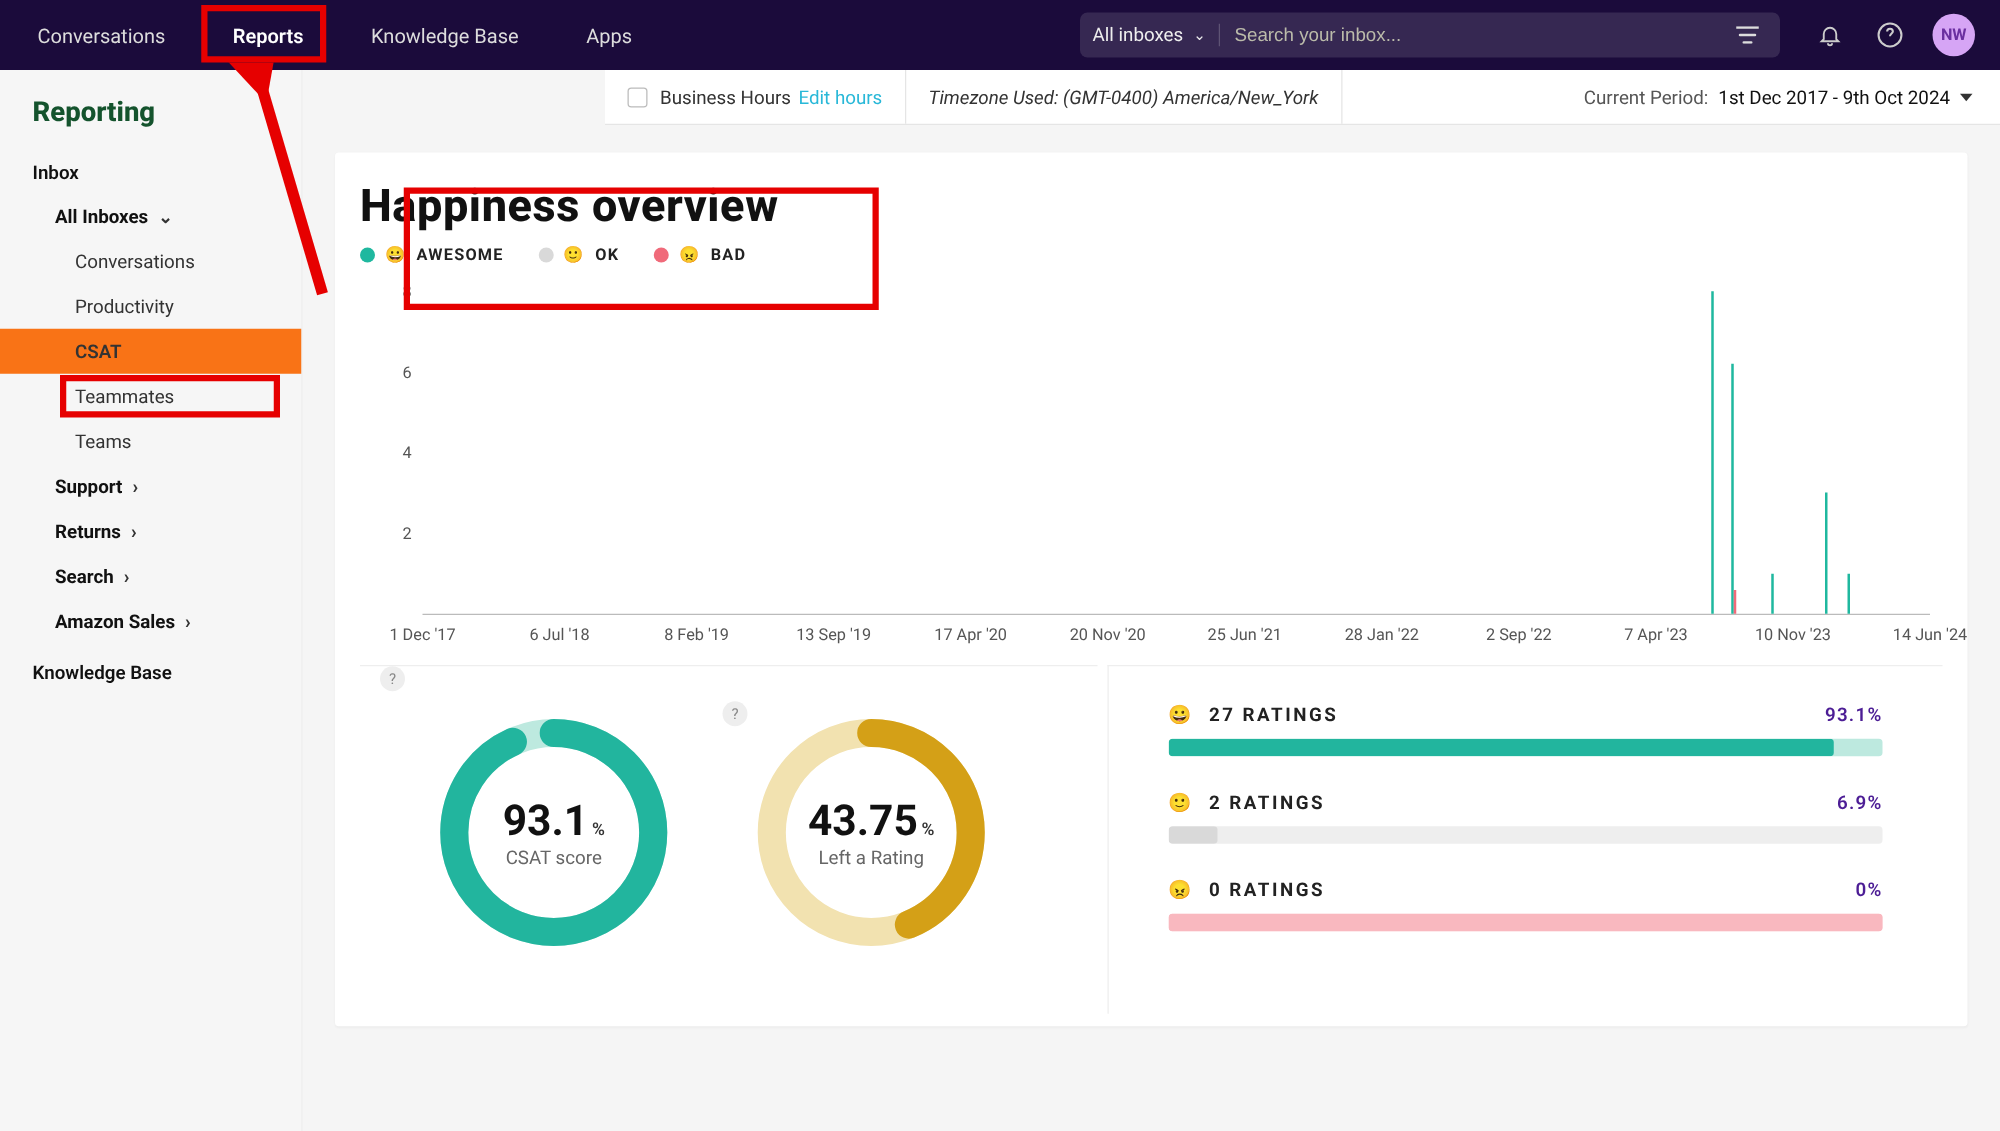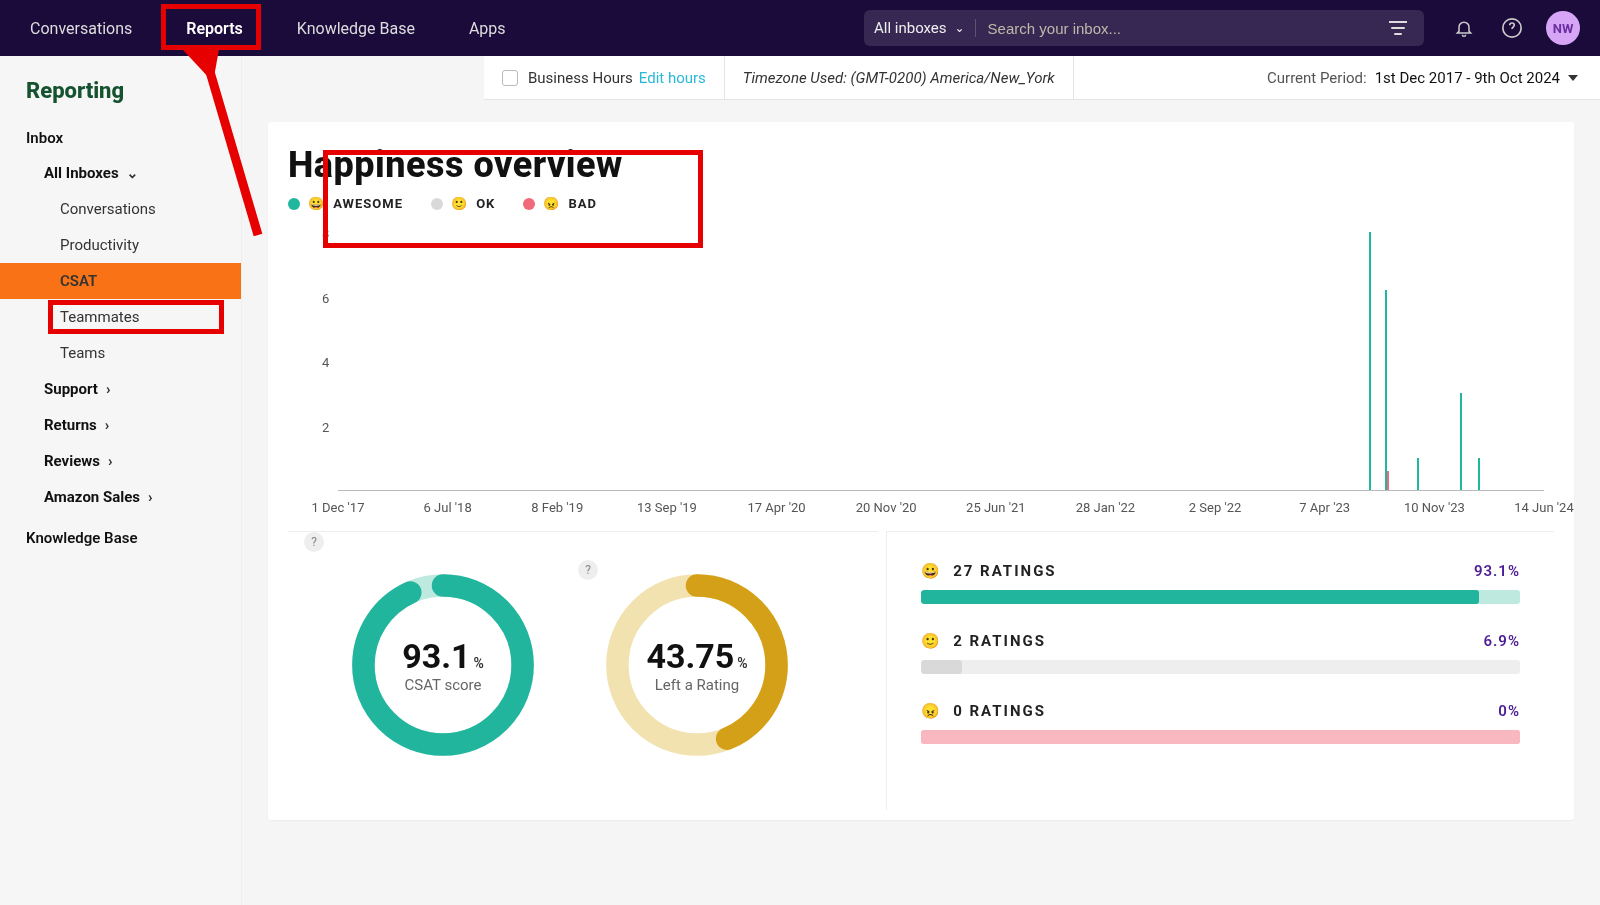--- a/index.html
+++ b/index.html
@@ -50,21 +50,21 @@
   .dot { width: 12px; height: 12px; border-radius: 50%; display: inline-block; }
 
   .chart { position: relative; height: 300px; margin-top: 12px; }
   .chart-baseline { position: absolute; left: 50px; right: 10px; bottom: 32px; border-top: 1px solid #bbb; }
   .ylab { position: absolute; left: 34px; font-size: 13px; color: #555; transform: translateY(-50%); }
   .xlab { position: absolute; bottom: 8px; font-size: 13px; color: #555; transform: translateX(-50%); white-space: nowrap; }
   .chart-bar { position: absolute; width: 2px; background: #2bb3a3; bottom: 33px; }
 
   .stats-row { display: flex; margin-top: 8px; gap: 8px; }
   .stat-card { background: #fff; flex: 0 0 590px; padding: 28px 20px 40px 20px; display: flex; gap: 30px; position: relative; border-top: 1px solid #eee; }
-  .right-card { background: #fff; flex: 1; padding: 30px 34px; border-top: 1px solid #eee; border-left: 1px solid #eee; }
+  .right-card { background: #fff; flex: 1; padding: 30px 48px; border-top: 1px solid #eee; border-left: 1px solid #eee; }
 
   .donut-wrap { position: relative; width: 210px; height: 210px; }
   .donut { width: 210px; height: 210px; }
   .donut-center { position: absolute; inset: 0; display: flex; flex-direction: column; align-items: center; justify-content: center; }
   .donut-val { font-size: 34px; font-weight: 700; color: #111; }
   .donut-pct { font-size: 14px; font-weight: 600; color: #333; margin-left: 3px; }
   .donut-label { font-size: 15px; color: #666; margin-top: 0; }
   .help-dot { position: absolute; top: 0; left: 16px; width: 20px; height: 20px; border-radius: 50%; background: #eee; color: #888; font-size: 12px; display: flex; align-items: center; justify-content: center; cursor: pointer; }
 
   .rating-block { margin-bottom: 28px; }
@@ -144,40 +144,40 @@
   <div class="side-link">Teams</div>
   <div class="side-grp">
       <span>Support</span>
       <span class="chev"></span>
     </div>
   <div class="side-grp">
       <span>Returns</span>
       <span class="chev"></span>
     </div>
   <div class="side-grp">
-      <span>Reviews</span>
+      <span>Search</span>
       <span class="chev"></span>
     </div>
   <div class="side-grp">
       <span>Amazon Sales</span>
       <span class="chev"></span>
     </div>
   <div class="side-h" style="padding-top:14px;">Knowledge Base</div>
 </div>
 
 <div class="hl-box" style="left:48px; top:300px; width:176px; height:34px;"></div>
 
 <div class="main">
   <div class="secbar">
     <div class="cell">
       <div class="check"></div>
       <span>Business Hours</span>
       <span class="edit-link">Edit hours</span>
     </div>
-    <div class="cell tz">Timezone Used: (GMT-0200) America/New_York</div>
+    <div class="cell tz">Timezone Used: (GMT-0400) America/New_York</div>
     <div class="period">
       <span>Current Period:</span>
       <span class="val">1st Dec 2017 - 9th Oct 2024</span>
       <span class="tri-down"></span>
     </div>
   </div>
 
   <div class="content">
     <div class="card card-main">
       <div class="h1">Happiness overview</div>

